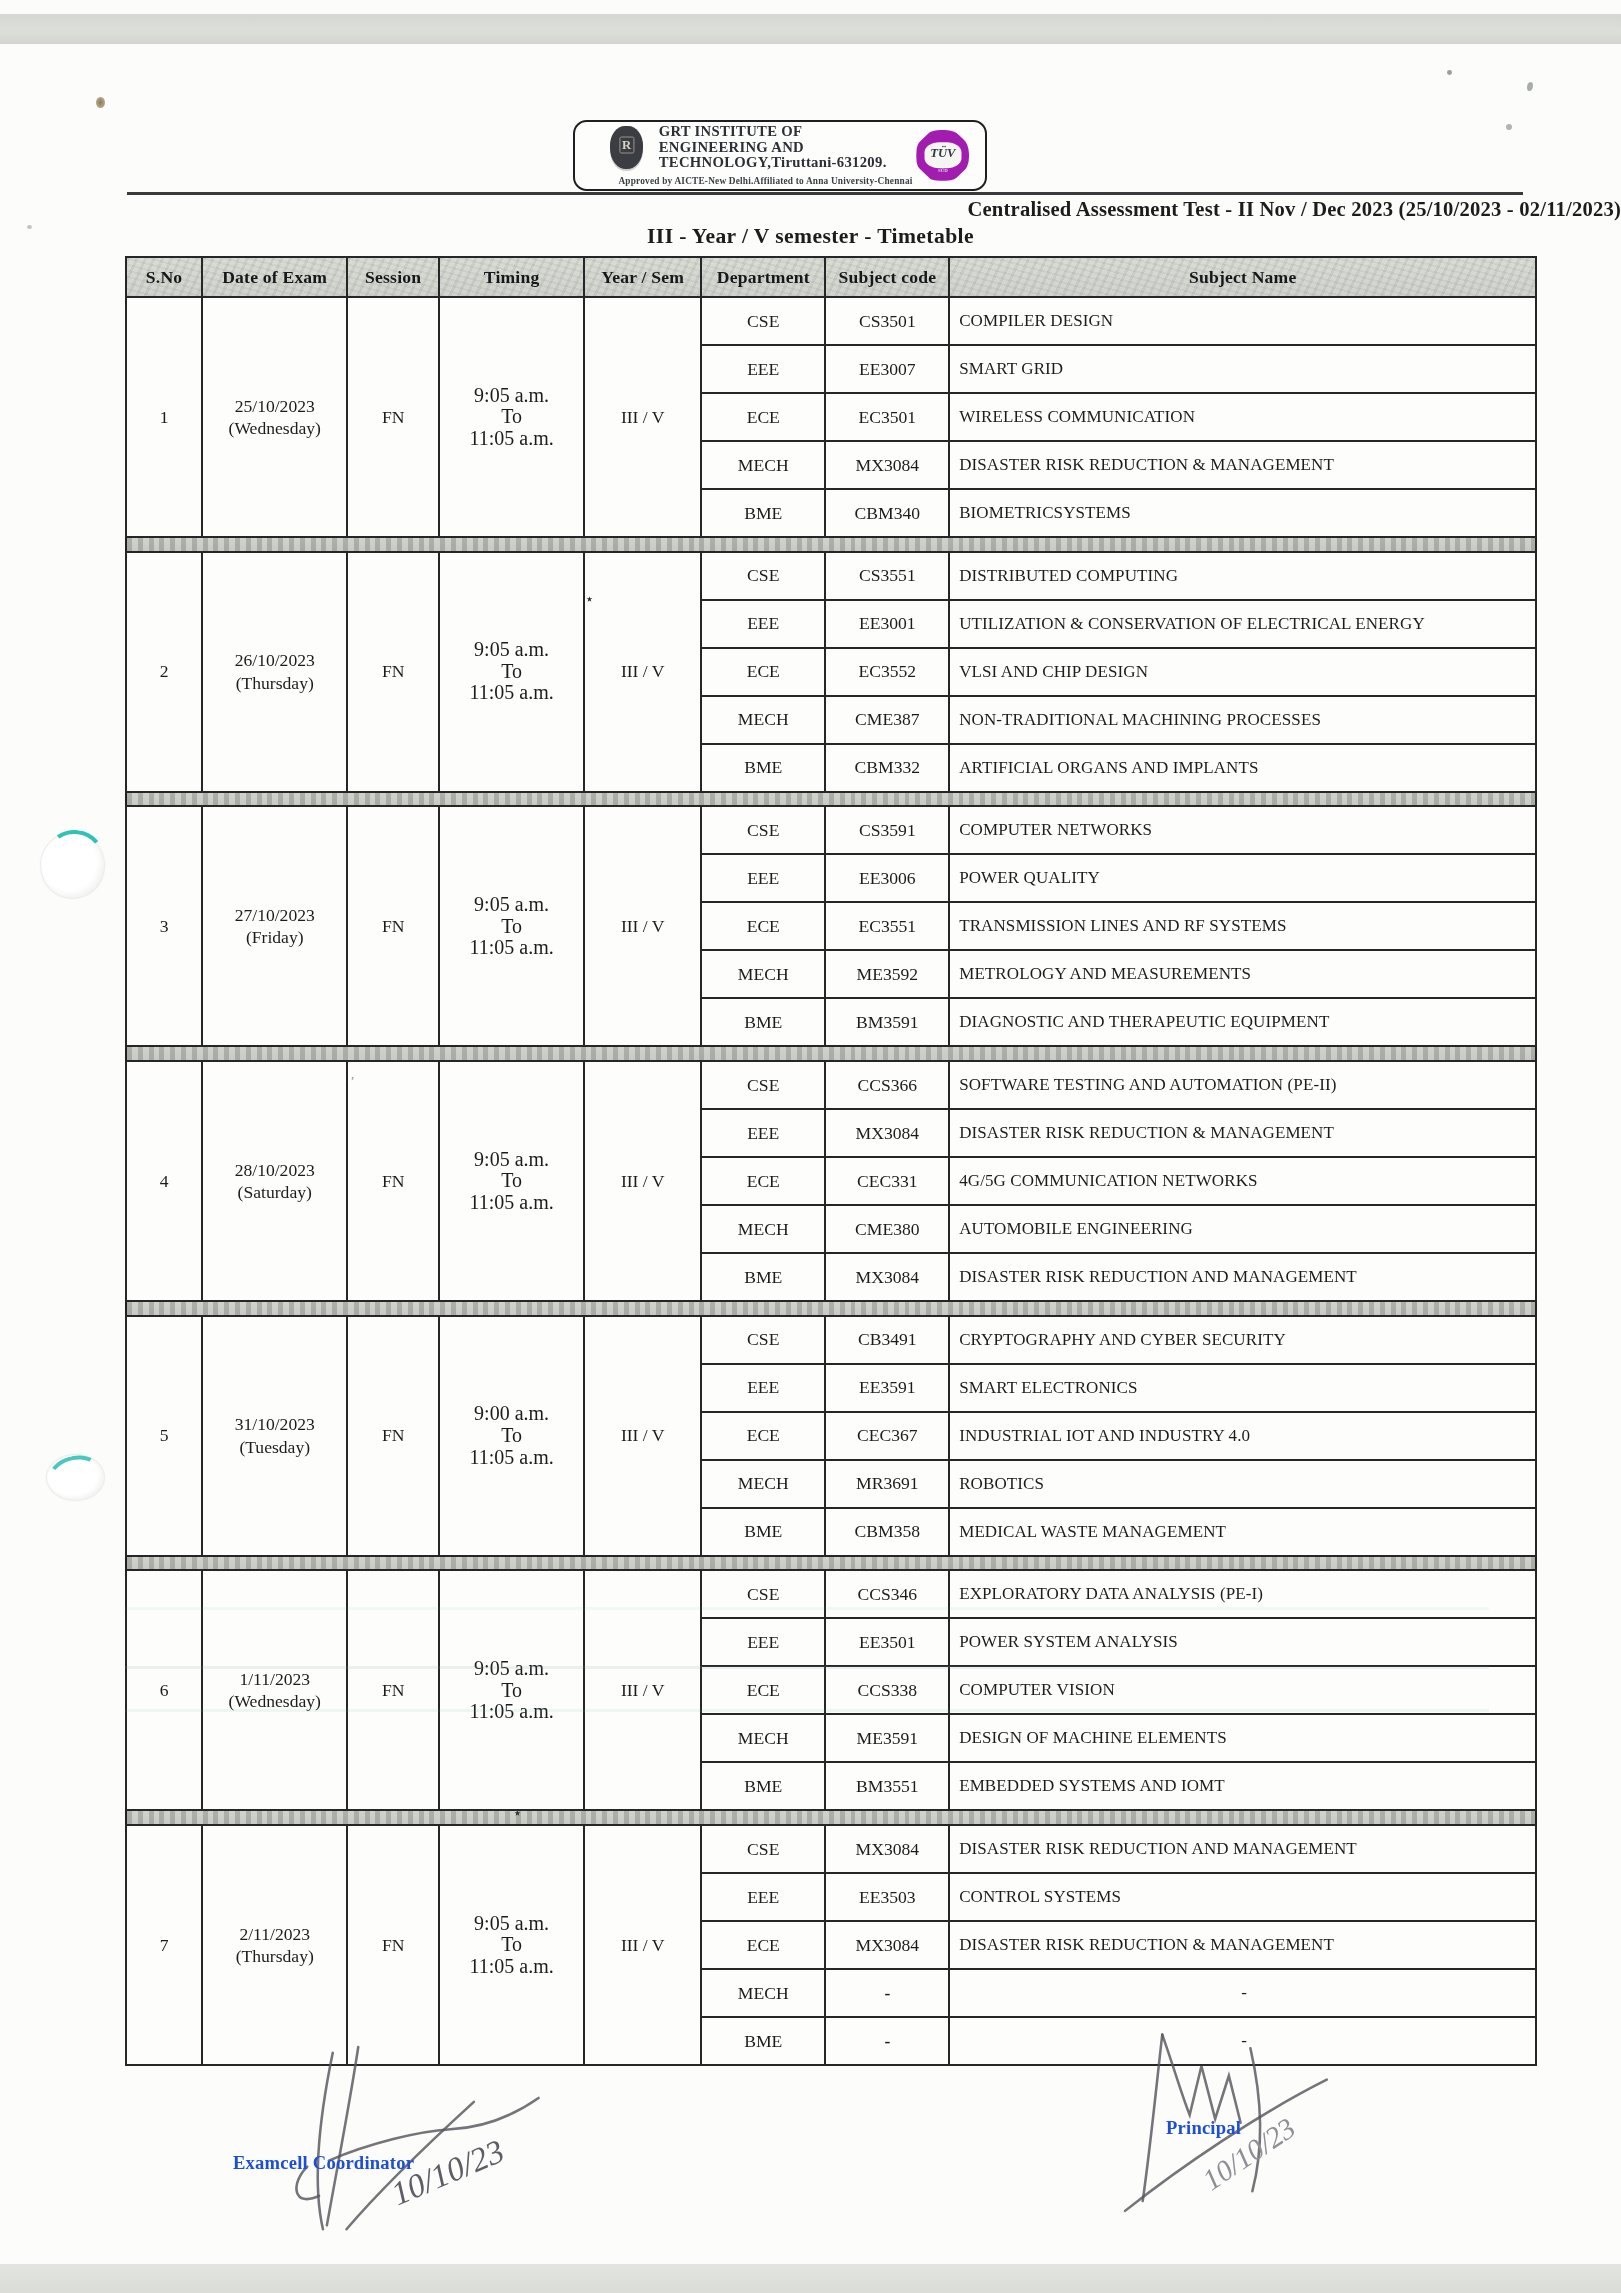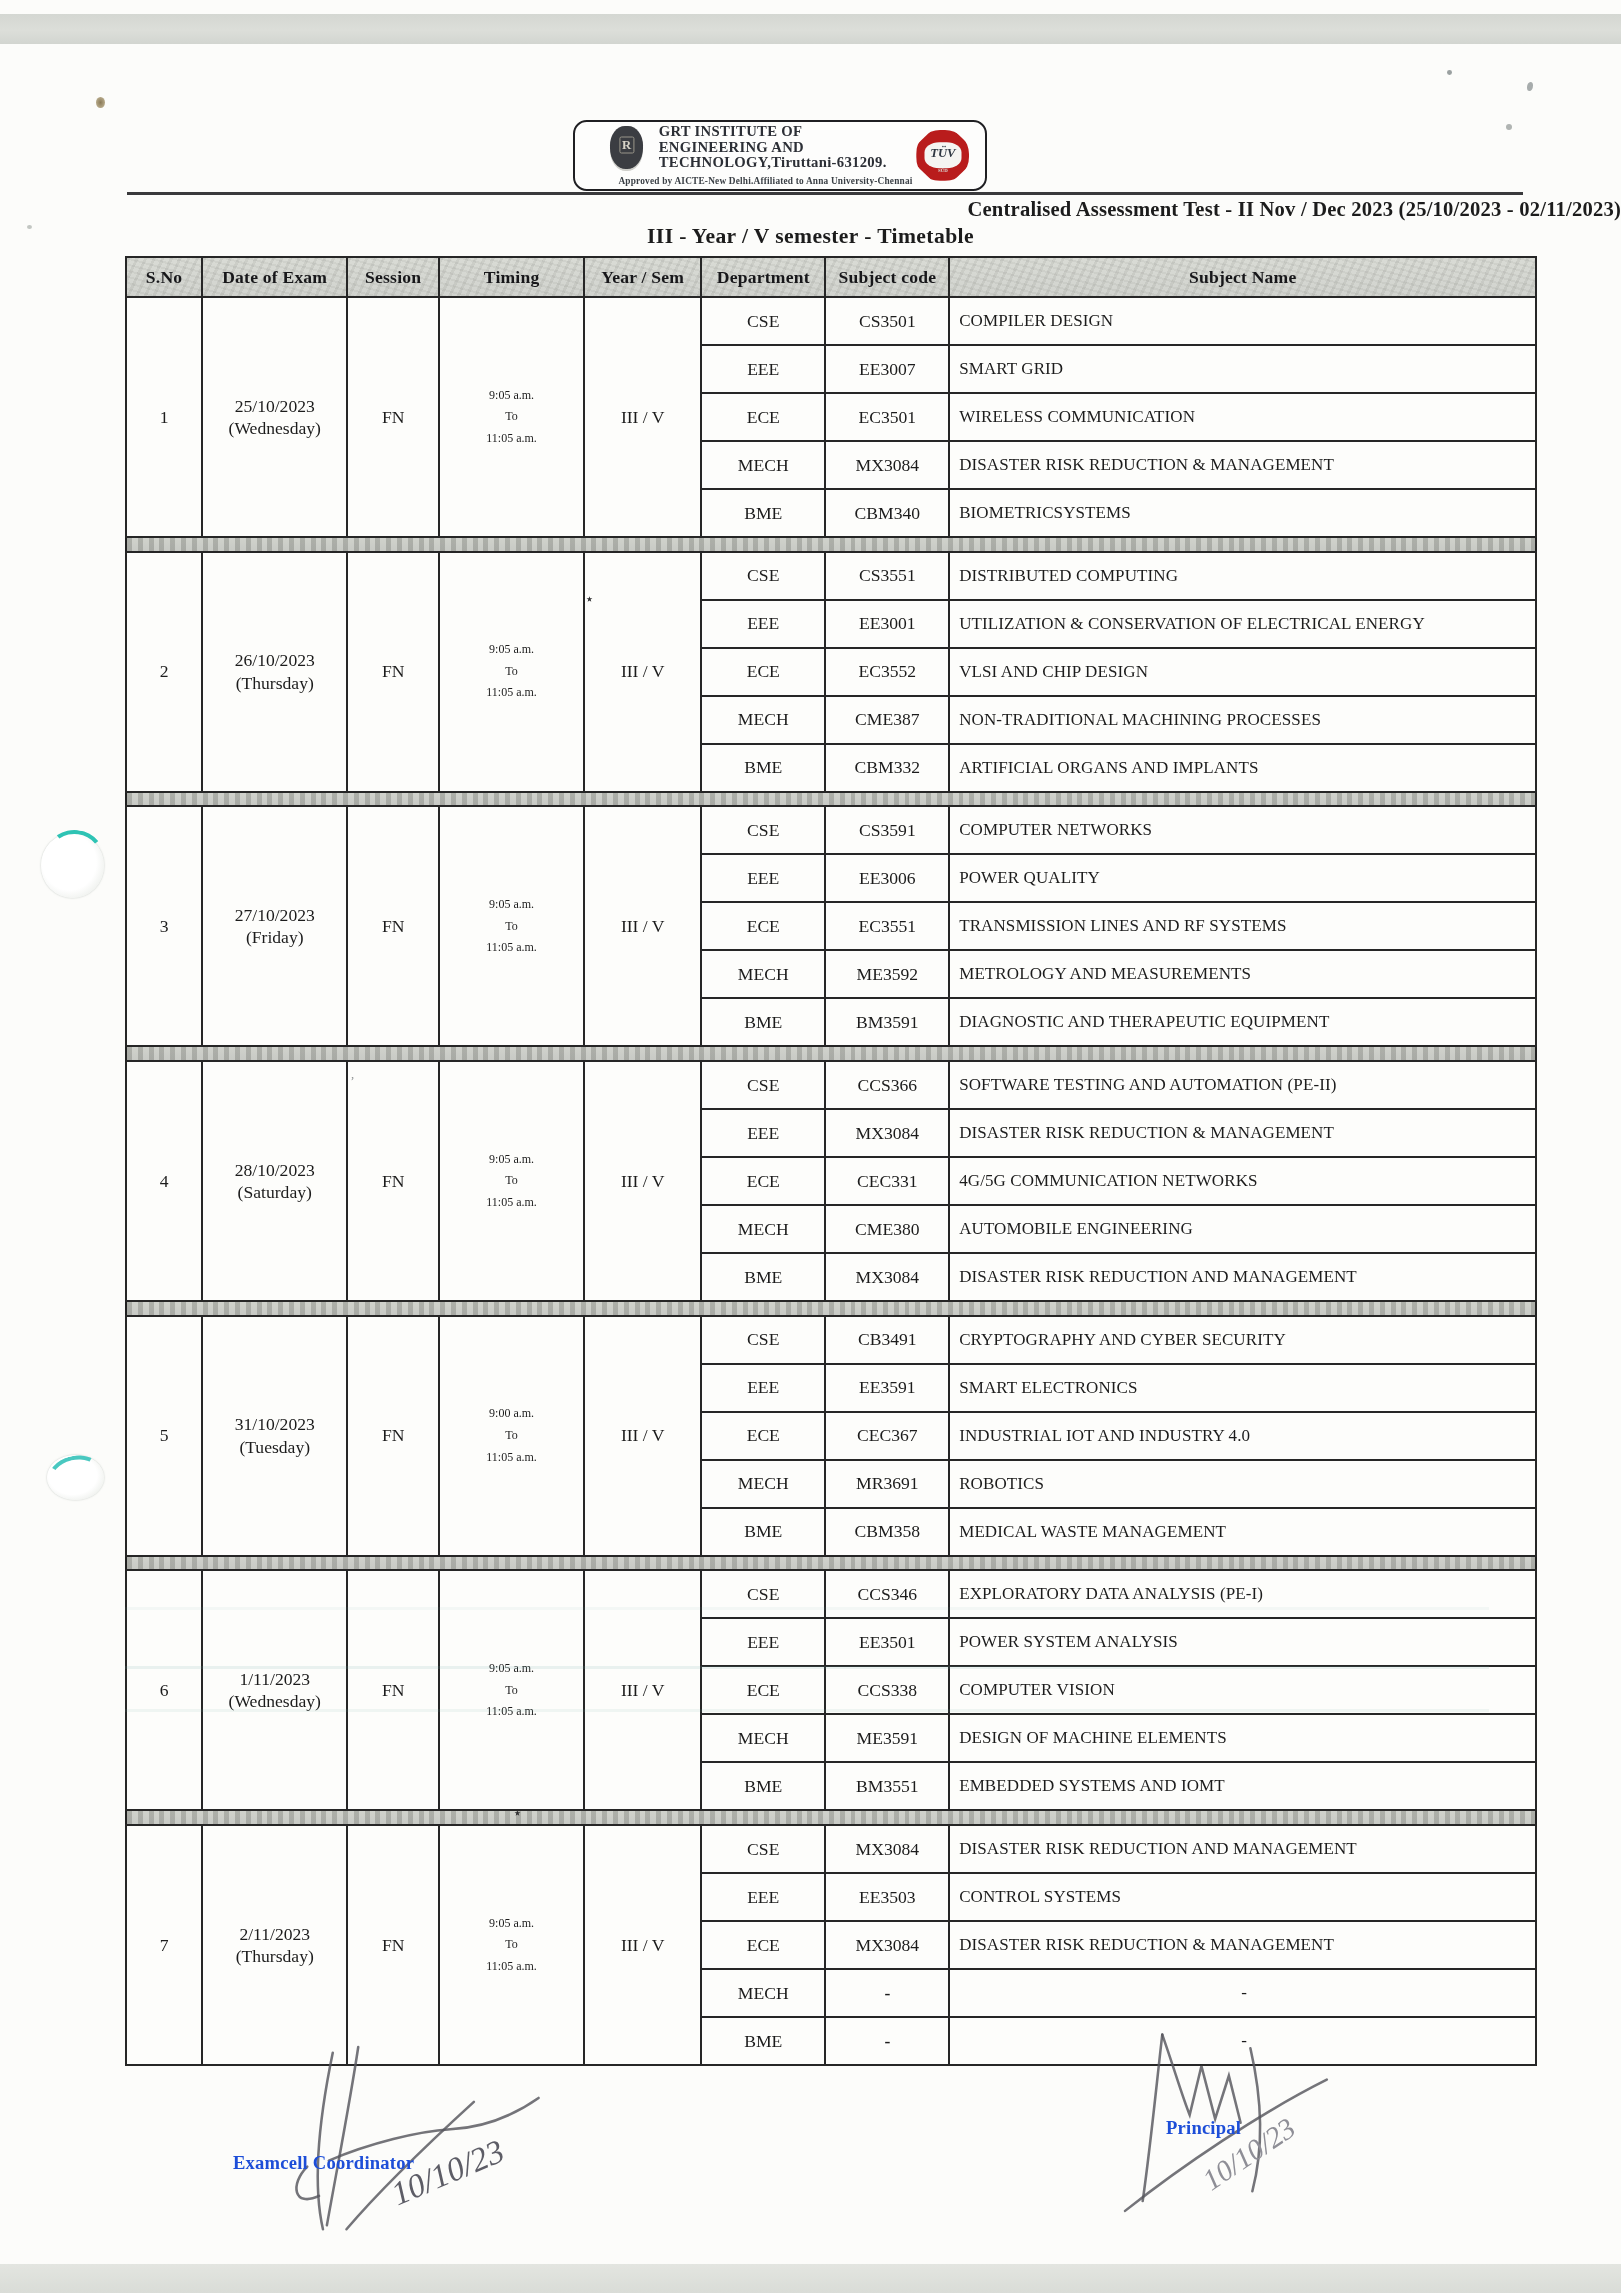--- a/index.html
+++ b/index.html
@@ -27,21 +27,21 @@
   .emblem span{
     position:absolute;left:50%;top:45%;transform:translate(-50%,-50%);
     color:#d8d4c8;font-size:12.7px;font-weight:bold;border:1px solid #9a968a;padding:0 2px;border-radius:2px;
   }
   .inst-lines{margin-left:15.7px;line-height:15.7px;font-weight:bold;font-size:14.7px;color:#2c2f36;letter-spacing:0.3px;}
   .approval{
     position:absolute;left:29px;bottom:2.9px;width:323px;text-align:center;
     font-size:9.3px;font-weight:bold;color:#3b4046;letter-spacing:0.2px;white-space:nowrap;
   }
   .tuv{
-    position:absolute;right:15.7px;top:7.8px;width:53px;height:51px;background:#b91c1c;
+    position:absolute;right:15.7px;top:7.8px;width:53px;height:51px;background:#a21caf;
     clip-path:polygon(30% 0,70% 0,100% 30%,100% 70%,70% 100%,30% 100%,0 70%,0 30%);
     border-radius:24px;
   }
   .tuv-inner{
     position:absolute;left:50%;top:50%;transform:translate(-50%,-50%);
     width:37px;height:25.5px;background:#f5f5f2;border-radius:40%;
     text-align:center;font-weight:bold;font-style:italic;font-size:12.7px;color:#2e3742;line-height:23.5px;
   }
   .tuv-sub{position:absolute;left:50%;bottom:7.8px;transform:translateX(-50%);font-size:4.9px;color:#d9d9d4;font-weight:bold;}
   .head-rule{position:absolute;left:127px;top:192px;width:1396px;height:2.5px;background:#3a3a3c;z-index:1;}
@@ -56,21 +56,21 @@
   th{
     height:36px;font-size:17.6px;font-weight:bold;letter-spacing:0.2px;color:#17171a;
     background:
       repeating-linear-gradient(115deg, rgba(40,40,35,.07) 0 2.9px, rgba(0,0,0,0) 2.9px 7.8px),
       repeating-linear-gradient(15deg, rgba(40,40,35,.05) 0 2px, rgba(0,0,0,0) 2px 5.9px),
       linear-gradient(#d9dbd5,#d1d3ce);
   }
   tr.subject-row{height:48px;}
   td{font-size:17.6px;text-align:center;vertical-align:middle;background:#fdfdfb;}
   td.cell-date div:first-child,td.cell-date div:last-child{line-height:22.5px;}
-  td.cell-timing div{line-height:21.6px;font-size:12px;}
+  td.cell-timing div{line-height:21.6px;font-size:20px;}
   td.cell-name{text-align:left;padding:0 5.9px 0 8.8px;font-size:17px;letter-spacing:0.1px;}
   td.cell-name.dash{text-align:center;}
   td.cell-code.dash{font-weight:bold;}
   tr.sep td{
     height:12.7px;padding:0;border-left:2.9px solid #202020;border-right:2.9px solid #202020;
     background:
       repeating-linear-gradient(90deg, rgba(70,72,66,.25) 0 4.9px, rgba(0,0,0,0) 4.9px 10.8px),
       linear-gradient(#d0d2cc,#c8cac5);
   }
   

